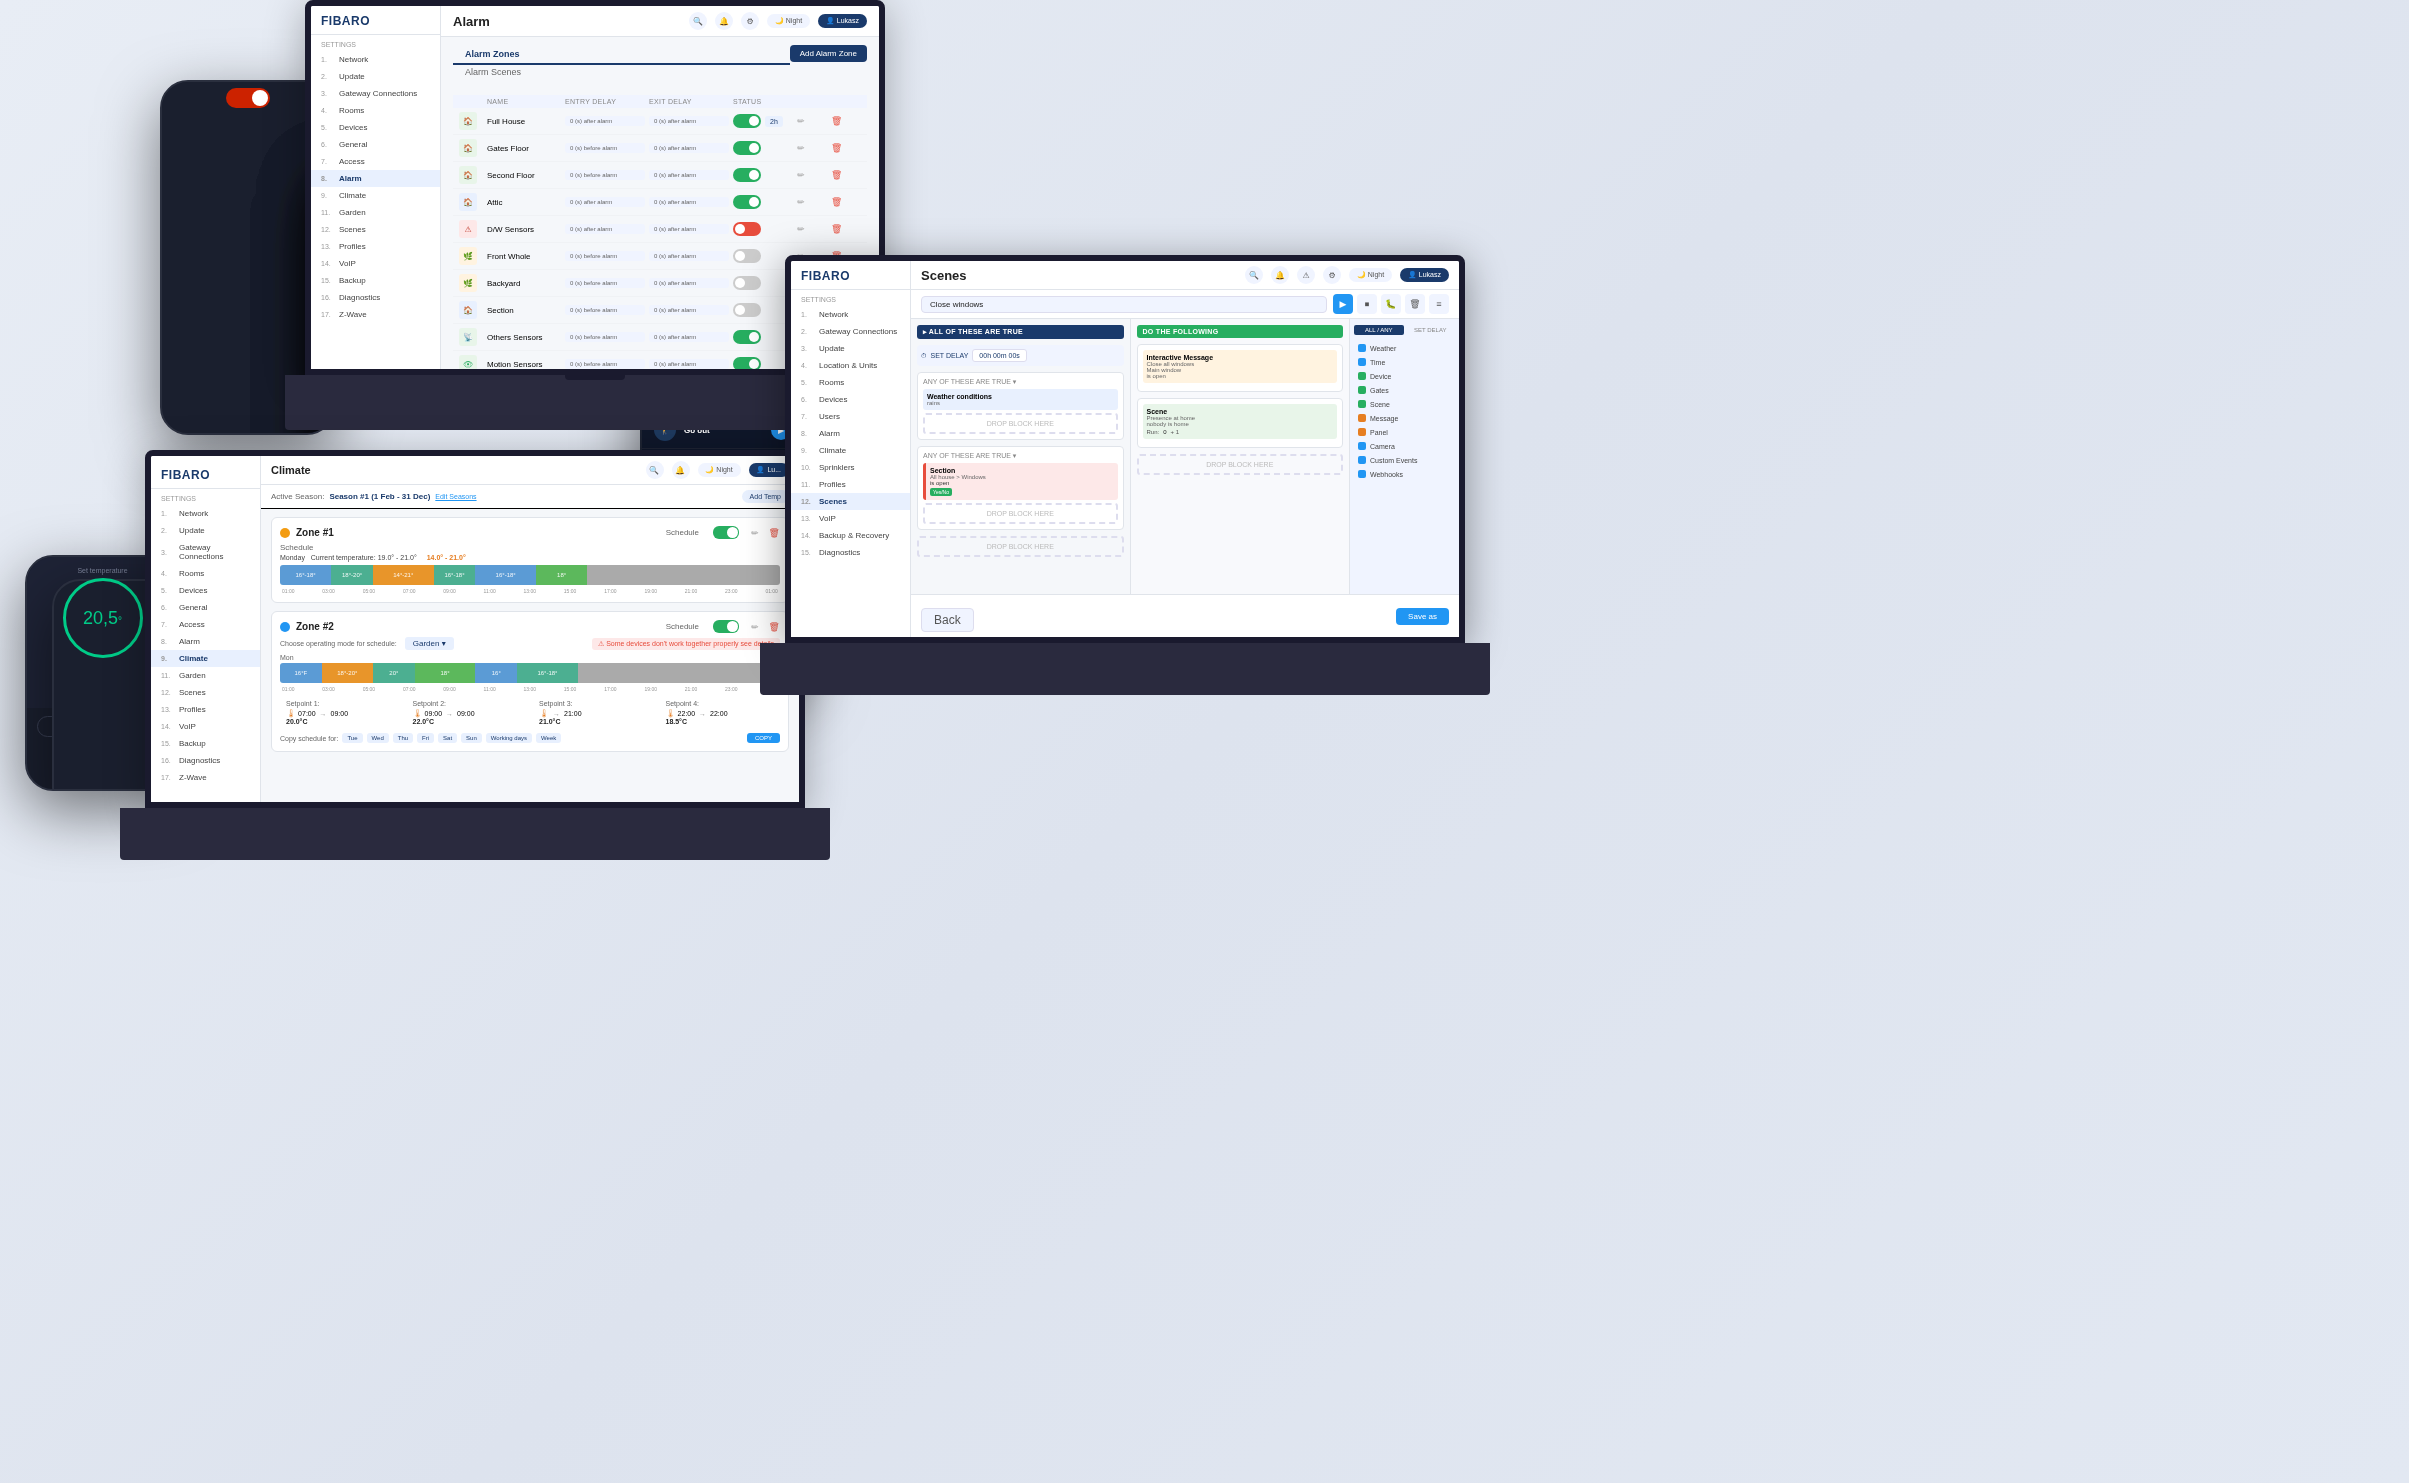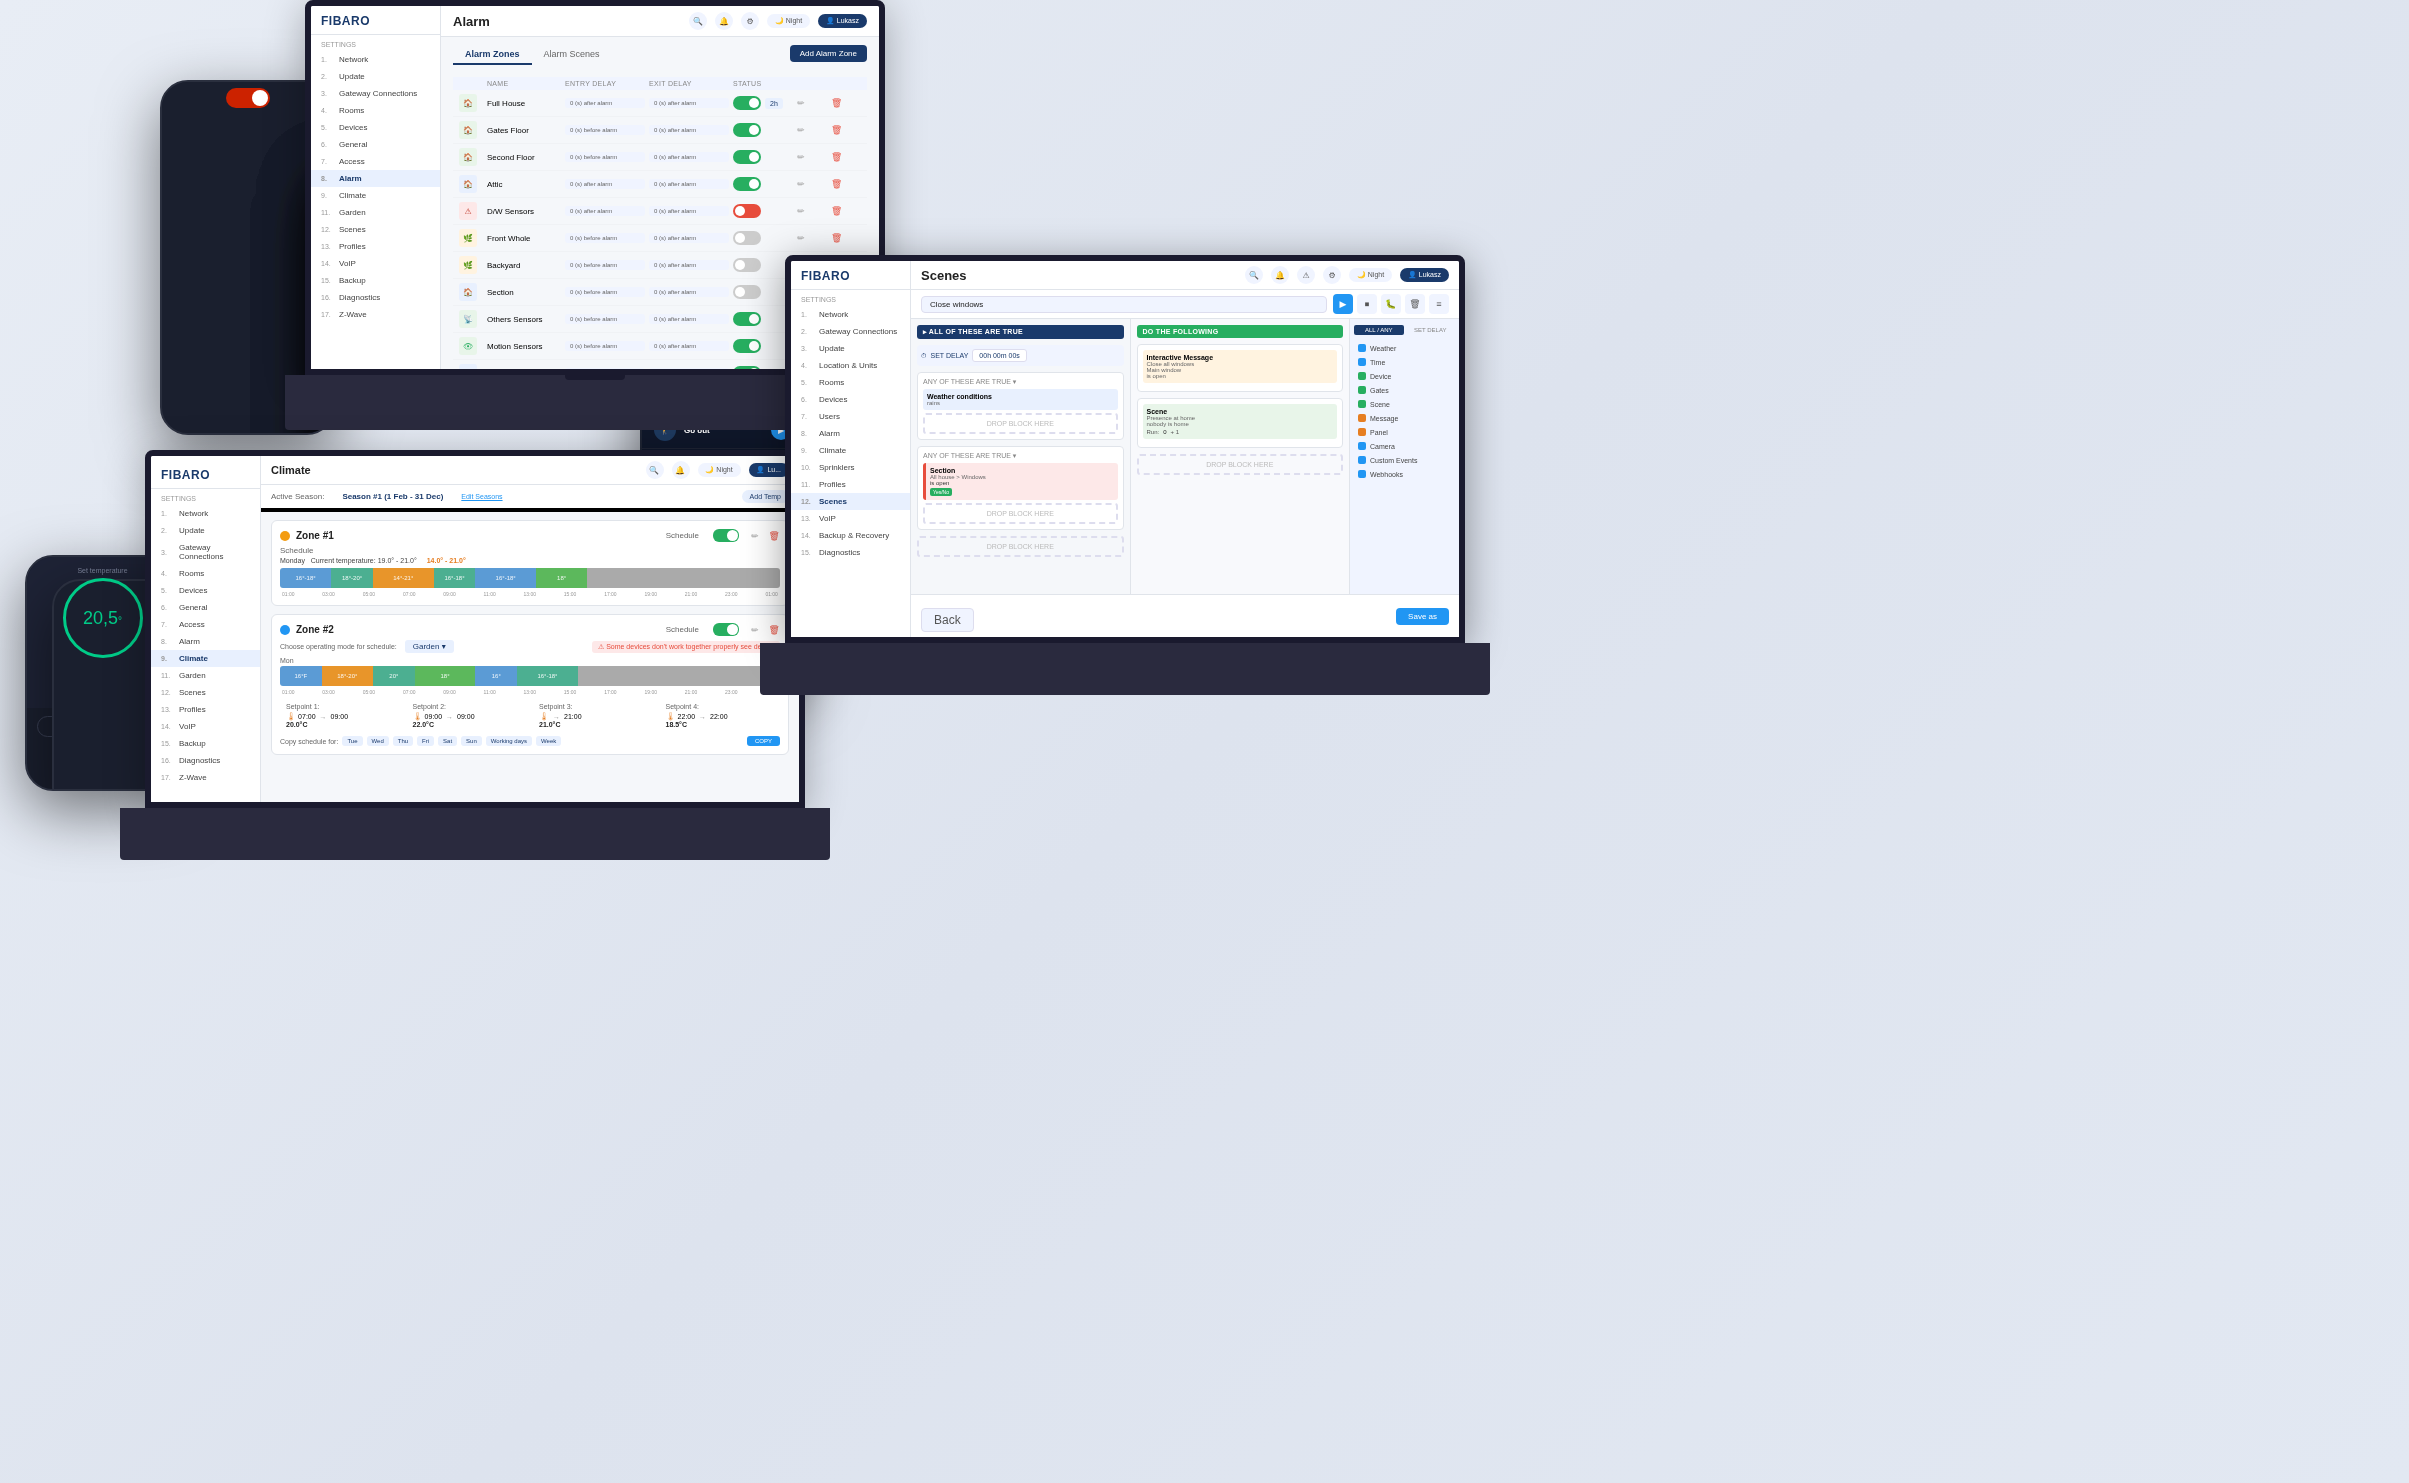--- a/index.html
+++ b/index.html
@@ -455,20 +455,21 @@
     .alarm-content {
       padding: 8px 12px;
       flex: 1;
       overflow: hidden;
     }
     .alarm-tabs {
       display: flex;
       gap: 0;
       margin-bottom: 8px;
       border-bottom: 2px solid #e0e4ea;
+      flex-direction: column;
     }
     .alarm-tab {
       padding: 4px 12px;
       font-size: 9px;
       color: #666;
       cursor: pointer;
       border-bottom: 2px solid transparent;
       margin-bottom: -2px;
     }
     .alarm-tab.active {
@@ -637,24 +638,24 @@
       justify-content: space-between;
     }
     .climate-title {
       font-size: 11px;
       font-weight: 700;
       color: #222;
     }
     .climate-season-bar {
       background: #fff;
       padding: 5px 10px;
-      border-bottom: 4px solid #000000;
-      display: flex;
-      align-items: center;
-      gap: 18px;
+      border-bottom: 1px solid #000000;
+      display: flex;
+      align-items: center;
+      gap: 5px;
       font-size: 8px;
       justify-content: center;
     }
     .season-label { color: #666; }
     .season-value { color: #1a3a6b; font-weight: 600; }
     .edit-seasons-btn {
       color: #2196f3;
       font-size: 7px;
       text-decoration: underline;
     }

